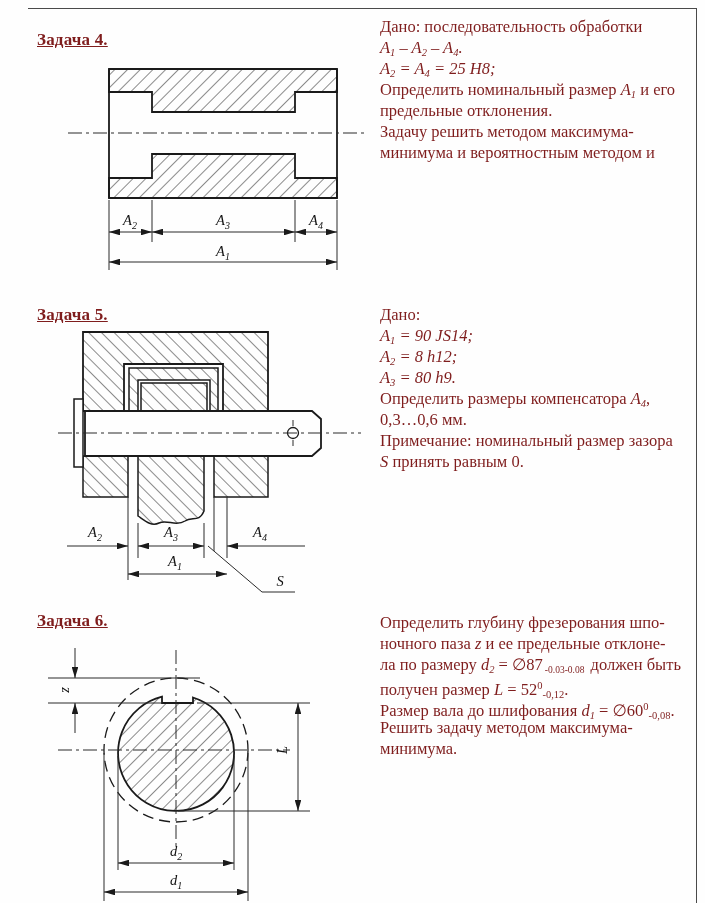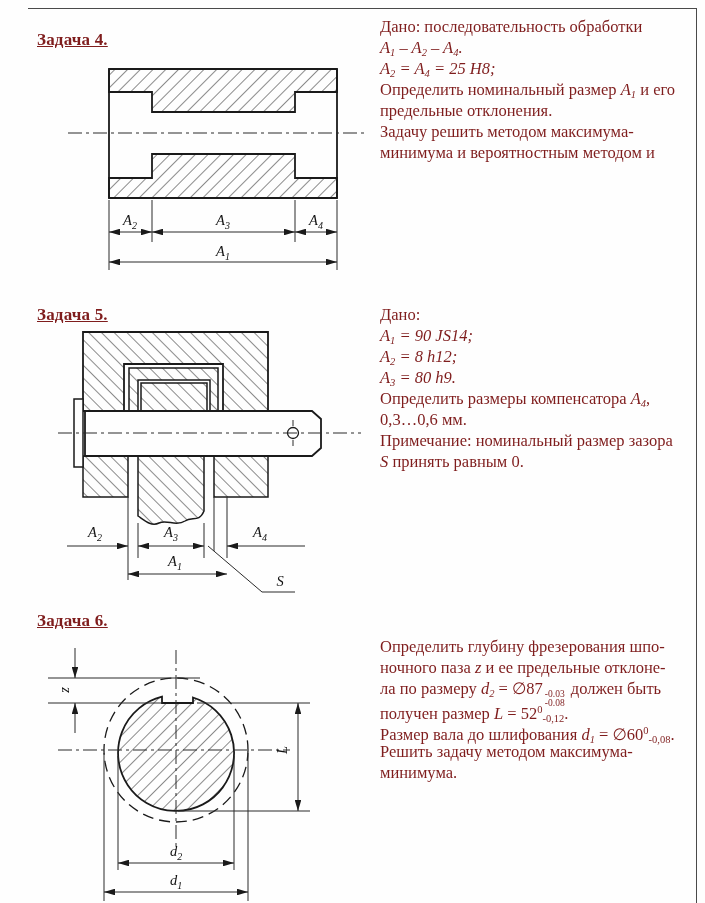--- a/index.html
+++ b/index.html
@@ -6,21 +6,21 @@
   body{background:#e9e9e9;}
   #page{position:relative;width:705px;height:903px;background:#fefefe;overflow:hidden;
         font-family:"Liberation Serif","DejaVu Serif",serif;color:#7f1d1d;}
   .heading{position:absolute;left:37px;font-size:17px;font-weight:bold;
            text-decoration:underline;letter-spacing:.2px;}
   .textcol{position:absolute;left:380px;width:320px;font-size:16.5px;}
   .tline{height:21px;line-height:21px;white-space:nowrap;}
   .it{font-style:italic;}
   .sub{font-size:10.5px;vertical-align:-3px;}
   .sup{font-size:10.5px;vertical-align:6px;}
-  .stk{display:inline-flex;flex-direction:column;align-items:flex-start;
+  .stk{display:inline-flex;flex-direction:row;align-items:flex-start;
        font-size:9.5px;line-height:8.5px;vertical-align:-3px;margin-left:2px;margin-right:2px;}
   .stk span{display:block;}
   svg{position:absolute;}
   .outline{fill:none;stroke:#1a1a1a;stroke-width:1.8;}
   .thin{stroke:#2a2a2a;stroke-width:1;fill:none;}
   .cl{stroke:#2a2a2a;stroke-width:1;fill:none;stroke-dasharray:14 4 3 4;}
   .dashc{stroke:#1a1a1a;stroke-width:1.3;fill:none;stroke-dasharray:11 6;}
   .dlab{font:italic 14.5px "Liberation Serif",serif;fill:#111;}
   .ssub{font-size:10px;}
   .border-line{position:absolute;background:#4a4a4a;}
@@ -157,21 +157,21 @@
       <path class="thin" d="M78,118 V232 M194,118 V232"></path>
       <line class="thin" x1="78" y1="225" x2="194" y2="225" marker-start="url(#ar6)" marker-end="url(#ar6)"></line>
       <text class="dlab" text-anchor="middle" x="136" y="218"><tspan>d</tspan><tspan class="ssub" dy="3.5">2</tspan></text>
 
       <path class="thin" d="M64,115 V263 M208,115 V263"></path>
       <line class="thin" x1="64" y1="254" x2="208" y2="254" marker-start="url(#ar6)" marker-end="url(#ar6)"></line>
       <text class="dlab" text-anchor="middle" x="136" y="247"><tspan>d</tspan><tspan class="ssub" dy="3.5">1</tspan></text>
     </g>
   </svg>
 
-  <div class="textcol" style="top:612px;margin-top:24px;">
+  <div class="textcol" style="top:612px;">
       <div class="tline"><span>Определить глубину фрезерования шпо-</span></div>
       <div class="tline"><span>ночного паза </span><span class="it">z</span><span> и ее предельные отклоне-</span></div>
       <div class="tline"><span>ла по размеру </span><span class="it">d</span><span class="sub it">2</span><span> = ∅87</span><span class="stk">
           <span>-0.03</span>
           <span>-0.08</span>
         </span><span> должен быть</span></div>
       <div class="tline"><span>получен размер </span><span class="it">L</span><span> = 52</span><span class="sup">0</span><span class="sub">-0,12</span><span>.</span></div>
       <div class="tline"><span>Размер вала до шлифования </span><span class="it">d</span><span class="sub it">1</span><span> = ∅60</span><span class="sup">0</span><span class="sub">-0,08</span><span>.</span></div>
       <div class="tline"><span>Решить задачу методом максимума-</span></div>
       <div class="tline"><span>минимума.</span></div>

